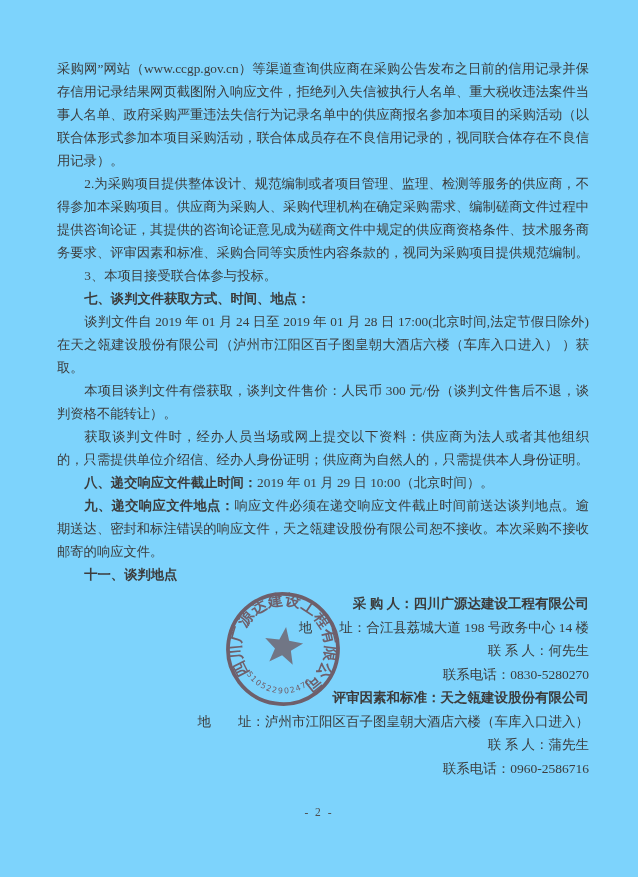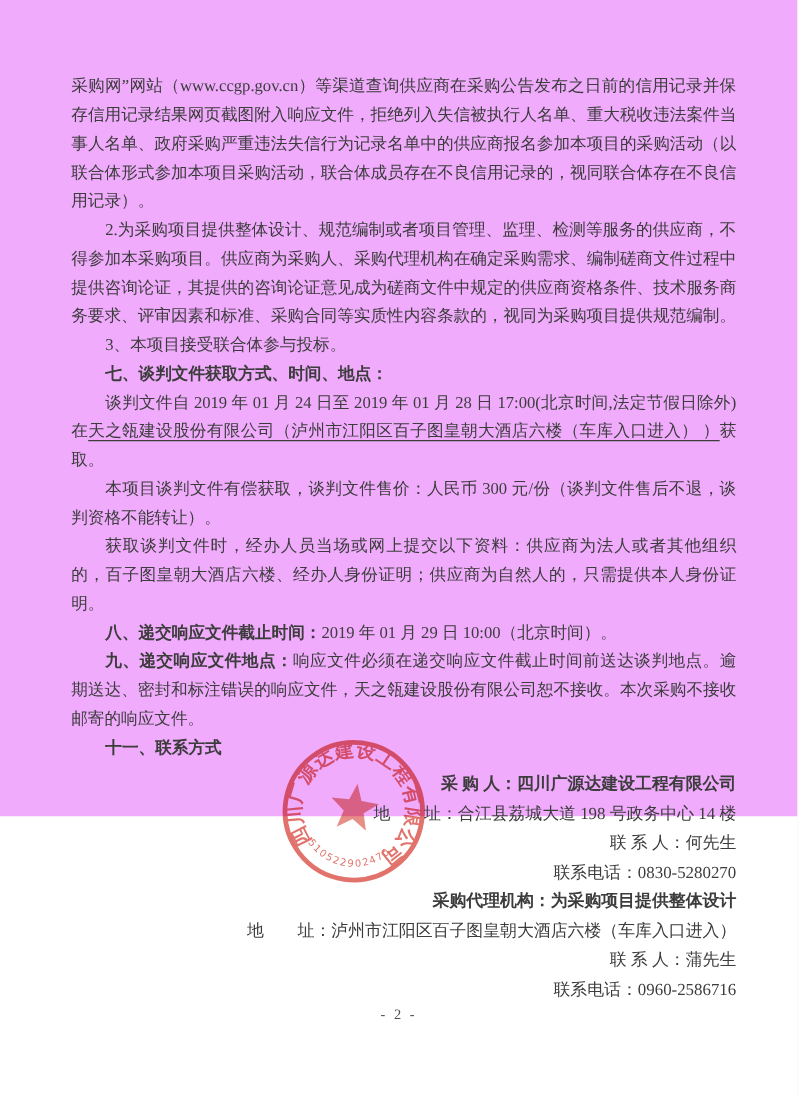--- a/index.html
+++ b/index.html
@@ -1,28 +1,28 @@
 <!DOCTYPE html>
 <html><head>
 <meta charset="utf-8">
 <style>
   html,body{margin:0;padding:0;background:#ffffff;}
   body{width:638px;height:877px;overflow:hidden;}
   .page{
-    position:relative;width:638px;height:653px;box-sizing:border-box;
-    background:#f0abfc;
+    position:relative;width:638px;height:877px;box-sizing:border-box;
+    background:#7dd3fc;
     padding:57px 49px 1px 57px;
     font-family:"Liberation Serif","DejaVu Serif",serif;
     color:#3c3c3c;
   }
   p.body{margin:0;font-size:13.3px;line-height:23px;text-align:justify;word-break:break-all;}
   .indent{text-indent:2.05em;}
   .hd{font-weight:bold;}
   .bold{font-weight:bold;}
-  .u{text-decoration:underline;text-underline-offset:3px;}
+  .u{text-underline-offset:3px;}
   .mt4{margin-top:4px;}
   .mt6{margin-top:6px;}
   .contacts{margin:6px 0 0 61px;text-align:right;}
   .c-row{font-size:13.5px;line-height:23.5px;}
   .c-label{white-space:pre;}
   .page-number{
     position:absolute;left:0;right:0;top:806px;text-align:center;
     font-size:11.5px;letter-spacing:2px;color:#4e4e4e;
   }
   .stamp{
@@ -42,35 +42,35 @@
   <p class="body indent">2.为采购项目提供整体设计、规范编制或者项目管理、监理、检测等服务的供应商，不得参加本采购项目。供应商为采购人、采购代理机构在确定采购需求、编制磋商文件过程中提供咨询论证，其提供的咨询论证意见成为磋商文件中规定的供应商资格条件、技术服务商务要求、评审因素和标准、采购合同等实质性内容条款的，视同为采购项目提供规范编制。</p>
 
   <p class="body indent">3、本项目接受联合体参与投标。</p>
 
   <p class="body indent hd mt4">七、谈判文件获取方式、时间、地点：</p>
 
   <p class="body indent"><span>谈判文件自 2019 年 01 月 24 日至 2019 年 01 月 28 日 17:00(北京时间,法定节假日除外)在</span><span class="u">天之瓴建设股份有限公司（泸州市江阳区百子图皇朝大酒店六楼（车库入口进入） ）</span><span>获取。</span></p>
 
   <p class="body indent">本项目谈判文件有偿获取，谈判文件售价：人民币 300 元/份（谈判文件售后不退，谈判资格不能转让）。</p>
 
-  <p class="body indent">获取谈判文件时，经办人员当场或网上提交以下资料：供应商为法人或者其他组织的，百子图皇朝大酒店六楼、经办人身份证明；供应商为自然人的，只需提供本人身份证明。</p>
+  <p class="body indent">获取谈判文件时，经办人员当场或网上提交以下资料：供应商为法人或者其他组织的，只需提供单位介绍信、经办人身份证明；供应商为自然人的，只需提供本人身份证明。</p>
 
   <p class="body indent mt4"><span class="hd">八、递交响应文件截止时间：</span><span>2019 年 01 月 29 日 10:00（北京时间）。</span></p>
 
   <p class="body indent mt4"><span class="hd">九、递交响应文件地点：</span><span>响应文件必须在递交响应文件截止时间前送达谈判地点。逾期送达、密封和标注错误的响应文件，天之瓴建设股份有限公司恕不接收。本次采购不接收邮寄的响应文件。</span></p>
 
 
-  <p class="body indent hd mt6">十一、联系方式</p>
+  <p class="body indent hd mt6">十一、谈判地点</p>
 
   <div class="contacts">
     <div class="c-row"><span class="c-label bold">采 购 人：</span><span class="bold">四川广源达建设工程有限公司</span></div>
     <div class="c-row"><span class="c-label">地　　址：</span><span>合江县荔城大道 198 号政务中心 14 楼</span></div>
     <div class="c-row"><span class="c-label">联 系 人：</span><span>何先生</span></div>
     <div class="c-row"><span class="c-label">联系电话：</span><span>0830-5280270</span></div>
-    <div class="c-row"><span class="c-label bold">采购代理机构：</span><span class="bold">为采购项目提供整体设计</span></div>
+    <div class="c-row"><span class="c-label bold">评审因素和标准：</span><span class="bold">天之瓴建设股份有限公司</span></div>
     <div class="c-row"><span class="c-label">地　　址：</span><span>泸州市江阳区百子图皇朝大酒店六楼（车库入口进入）</span></div>
     <div class="c-row"><span class="c-label">联 系 人：</span><span>蒲先生</span></div>
     <div class="c-row"><span class="c-label">联系电话：</span><span>0960-2586716</span></div>
   </div>
 
   <div class="stamp">
     <svg viewBox="0 0 140 140" xmlns="http://www.w3.org/2000/svg">
       <defs>
         <path id="arcTop" d="M 42,97 A 40,40 0 1 1 98,97" fill="none"></path>
         <path id="arcBot" d="M 37,96 A 42,42 0 0 0 103,96" fill="none"></path>

